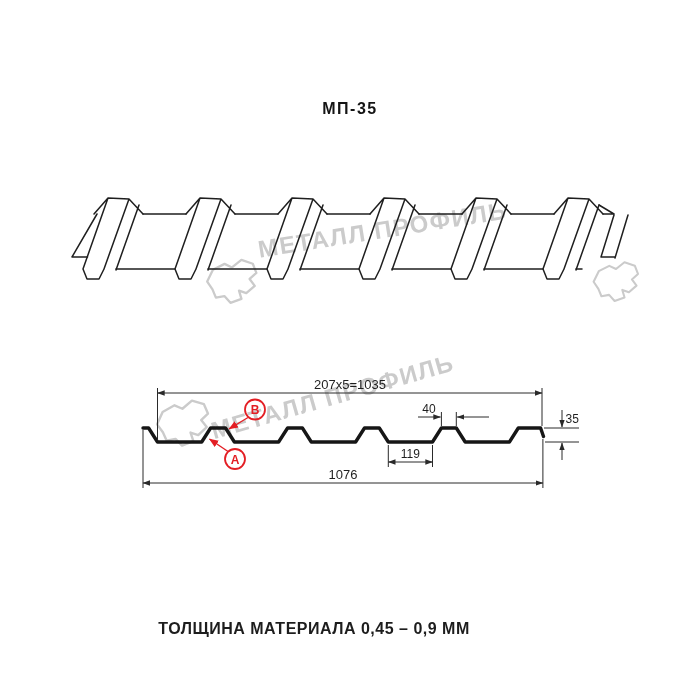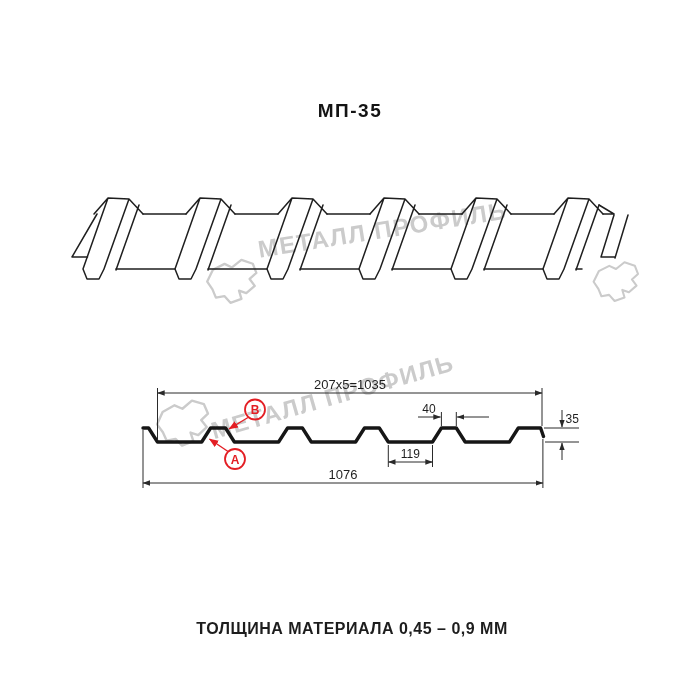--- a/index.html
+++ b/index.html
@@ -11,25 +11,25 @@
   #canvas{
     position:relative;width:700px;height:700px;background:#ffffff;
     overflow:hidden;font-family:"Liberation Sans", sans-serif;
   }
   .title{
     position:absolute;left:0;top:57px;width:700px;text-align:center;
     font-size:32px;font-weight:800;letter-spacing:2.5px;color:#0f0f0f;
   }
   .subtitle{
     position:absolute;left:0;top:100px;width:700px;text-align:center;
-    font-size:19px;font-weight:700;letter-spacing:1.5px;color:#141414;
+    font-size:16px;font-weight:700;letter-spacing:1.5px;color:#141414;
   }
   .footer-caption{
     position:absolute;left:0;top:620px;width:628px;text-align:center;
-    font-size:16px;font-weight:700;letter-spacing:0.5px;color:#1d1d1d;padding-left:38px;
+    font-size:16px;font-weight:700;letter-spacing:0.5px;color:#1d1d1d;
   }
   .wm-text{
     position:absolute;color:var(--wm);font-weight:700;font-size:24px;
     letter-spacing:1.5px;white-space:nowrap;transform-origin:left top;
     z-index:1;user-select:none;
   }
   #wm-text-1{left:256px;top:236px;transform:rotate(-9deg);}
   #wm-text-2{left:208px;top:418px;transform:rotate(-16deg);}
   .wm-logo{position:absolute;z-index:1;}
   #wm-logo-1{left:203px;top:260px;transform:rotate(-10deg);}

